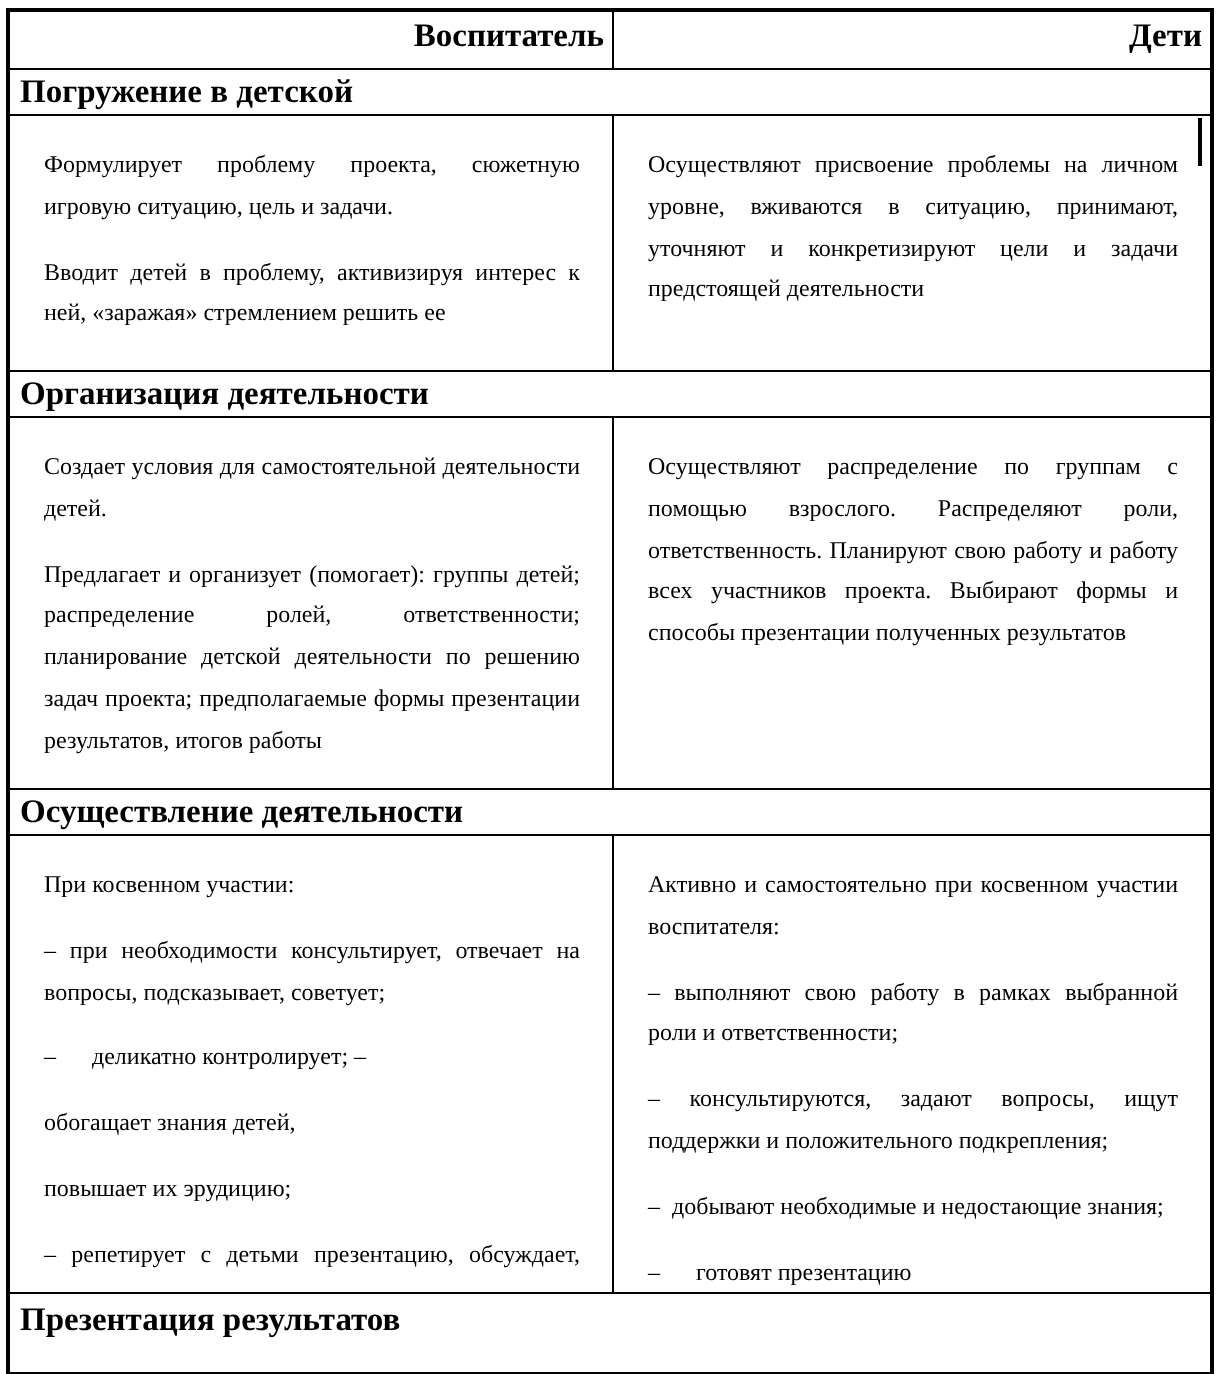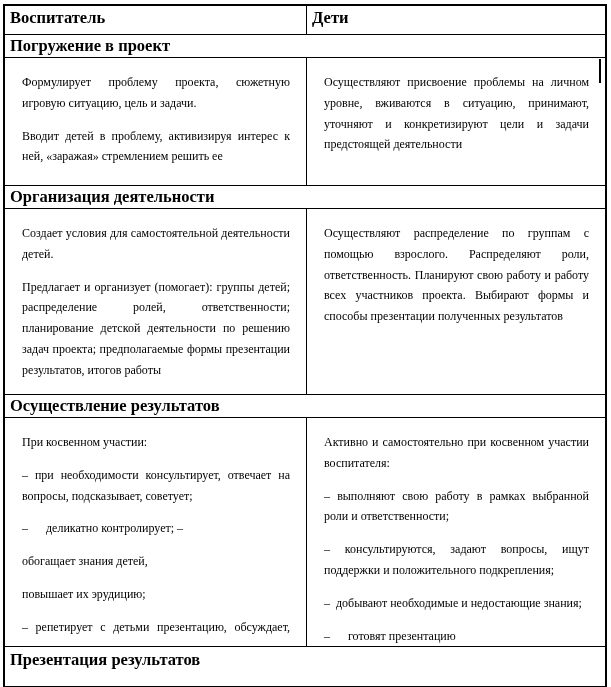--- a/index.html
+++ b/index.html
@@ -19,20 +19,21 @@
     border: 2px solid #000;
     background: #fff;
   }
   .row { display: flex; border-top: 1.5px solid #000; }
   .row:first-child { border-top: 0; }
   .header-row { height: 28px; }
   .hdrcell {
     font-weight: bold;
     font-size: 16.5px;
     padding-top: 3px;
+    text-align: right;
   }
   .cell {
     padding: 2px 4px 0 5px;
     overflow: hidden;
   }
   .cell.left  { width: 301px; flex: 0 0 301px; }
   .cell.right { flex: 1 1 auto; border-left: 1.5px solid #000; }
   .title-row {
     font-weight: bold;
     font-size: 16.5px;
@@ -61,41 +62,41 @@
 </style>
 </head>
 <body>
 
 <div class="doc-table" id="table-root">
   <div class="row header-row">
     <div class="cell left hdrcell">Воспитатель</div>
     <div class="cell right hdrcell">Дети</div>
   </div>
 
-<div class="row title-row">Погружение в проект</div>
+<div class="row title-row">Погружение в детской</div>
     <div class="row content-row" style="height: 128px;">
       <div class="cell left">
         <p>Формулирует проблему проекта, сюжетную игровую ситуацию, цель и задачи.</p>
         <p>Вводит детей в проблему, активизируя интерес к ней, «заражая» стремлением решить ее</p>
       </div>
       <div class="cell right">
         <p>Осуществляют присвоение проблемы на личном уровне, вживаются в ситуацию, принимают, уточняют и конкретизируют цели и задачи предстоящей деятельности</p>
       </div>
     </div>
     <div class="row title-row">Организация деятельности</div>
     <div class="row content-row" style="height: 186px;">
       <div class="cell left">
         <p>Создает условия для самостоятельной деятельности детей.</p>
         <p>Предлагает и организует (помогает): группы детей; распределение ролей, ответственности; планирование детской деятельности по решению задач проекта; предполагаемые формы презентации результатов, итогов работы</p>
       </div>
       <div class="cell right">
         <p>Осуществляют распределение по группам с помощью взрослого. Распределяют роли, ответственность. Планируют свою работу и работу всех участников проекта. Выбирают формы и способы презентации полученных результатов</p>
       </div>
     </div>
-    <div class="row title-row">Осуществление результатов</div>
+    <div class="row title-row">Осуществление деятельности</div>
     <div class="row content-row" style="height: 229px;">
       <div class="cell left spaced">
         <p class="left">При косвенном участии:</p>
         <p>– при необходимости консультирует, отвечает на вопросы, подсказывает, советует;</p>
         <p class="left">–  деликатно контролирует; –</p>
         <p class="center">обогащает знания детей,</p>
         <p class="left">повышает их эрудицию;</p>
         <p>– репетирует с детьми презентацию, обсуждает, помогает</p>
       </div>
       <div class="cell right">

